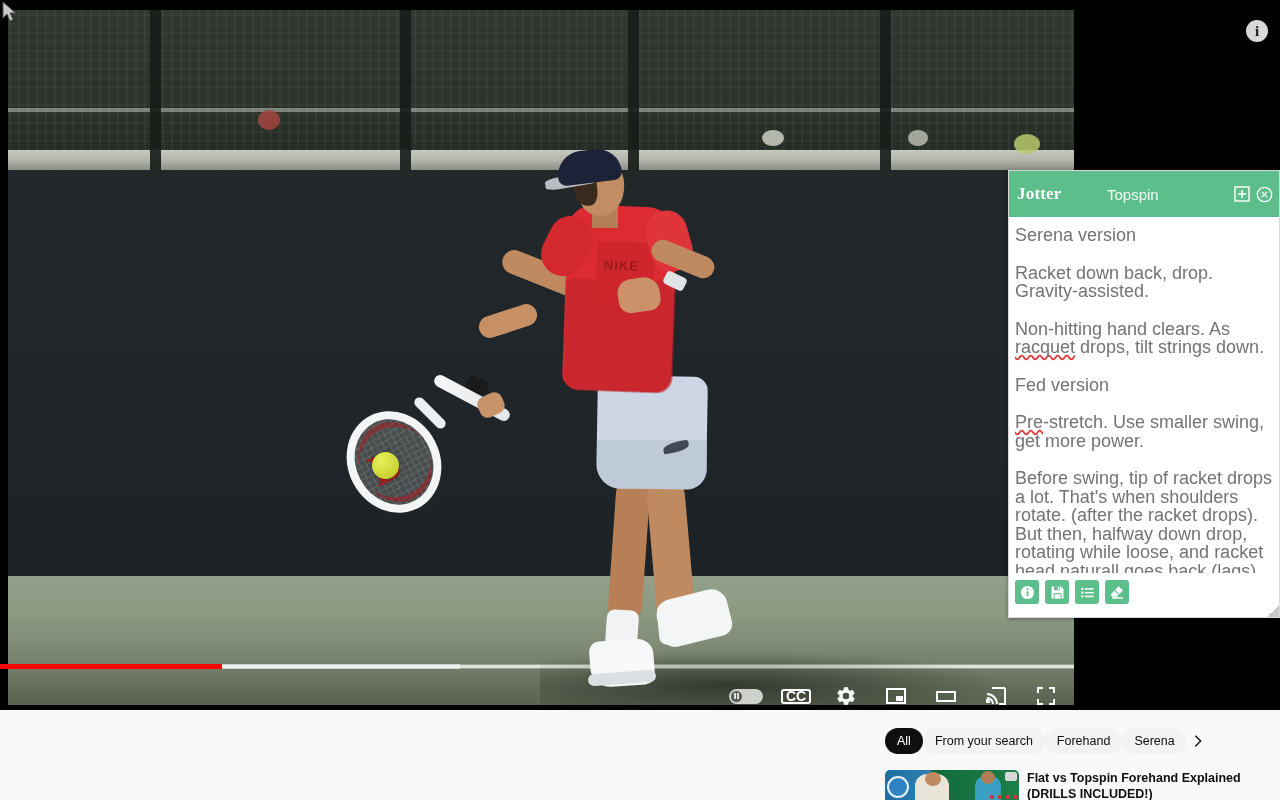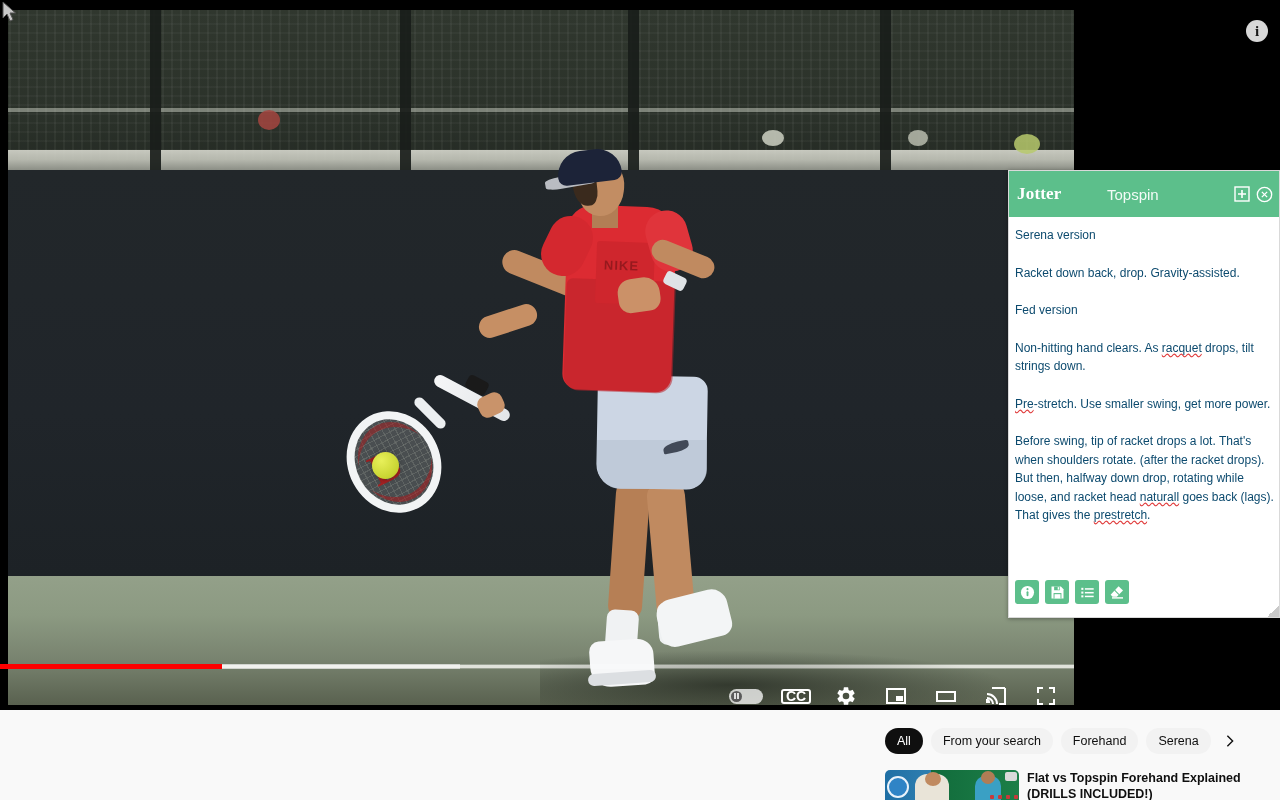--- a/index.html
+++ b/index.html
@@ -234,21 +234,21 @@
     letter-spacing:.2px;
   }
   .jotter-title {
     flex:1; text-align:center; color:#f2fbf6; font-size:15px;
     font-family:"Liberation Sans",sans-serif; padding-right:30px;
   }
   .jotter-hdr-icons { display:flex; align-items:center; gap:6px; }
   .hdr-ico { color:#fff; cursor:pointer; display:flex; align-items:center; }
   .jotter-body {
     flex:1; padding:9px 0 6px 6px; overflow:hidden;
-    font-size:12px; line-height:18.5px; color:#0c4a6e;
+    font-size:18px; line-height:18.5px; color:#737373;
     font-family:"Liberation Sans",sans-serif;
   }
   .jp { margin:0 0 19px 0; }
   .jp:last-child { margin-bottom:0; }
   .misspell {
     text-decoration: underline wavy #e03b3b;
     text-decoration-skip-ink:none;
   }
   .jotter-footer {
     flex:0 0 auto; height:44px; display:flex; align-items:center;
@@ -267,21 +267,21 @@
   }
 
   
   .page-below {
     position:absolute; left:0; top:710px; width:1280px; height:90px;
     background:#f9f9f9;
   }
 
   
   .rail { position:absolute; left:885px; top:710px; width:395px; height:90px; }
-  .chips { position:absolute; left:0; top:18px; display:flex; align-items:center; gap:8px; }
+  .chips { position:absolute; left:0; top:18px; display:flex; align-items:center; }
   .chip {
     padding:6px 12px; border-radius:15px; background:#f2f2f2; color:#0f0f0f;
     font-size:12.5px; white-space:nowrap; cursor:pointer;
     font-family:"Liberation Sans",sans-serif;
   }
   .chip.active { background:#0f0f0f; color:#fff; }
   .chip-next {
     width:22px; height:22px; display:flex; align-items:center; justify-content:center;
     color:#0f0f0f; cursor:pointer; font-size:15px;
   }
@@ -456,22 +456,22 @@
             <circle cx="9" cy="9" r="7.6" fill="none" stroke="#fff" stroke-width="1.4"></circle>
             <path d="M6.2 6.2l5.6 5.6M11.8 6.2l-5.6 5.6" stroke="#fff" stroke-width="1.4"></path>
           </svg>
         </span>
       </span>
     </div>
 
     <div class="jotter-body" id="jotter-body">
         <p class="jp">Serena version</p>
         <p class="jp">Racket down back, drop. Gravity-assisted.</p>
+        <p class="jp">Non-hitting hand clears. As <span class="misspell">racquet</span> drops, tilt strings down.</p>
         <p class="jp">Fed version</p>
-        <p class="jp">Non-hitting hand clears. As <span class="misspell">racquet</span> drops, tilt strings down.</p>
         <p class="jp"><span class="misspell">Pre</span>-stretch. Use smaller swing, get more power.</p>
         <p class="jp">Before swing, tip of racket drops a lot. That's when shoulders rotate. (after the racket drops).  But then, halfway down drop, rotating while loose, and racket head <span class="misspell">naturall</span> goes back (lags). That gives the <span class="misspell">prestretch</span>.</p>
       </div>
 
     <div class="jotter-footer">
       <span class="jbtn">
         <svg width="15" height="15" viewBox="0 0 16 16">
           <circle cx="8" cy="8" r="7" fill="#fff"></circle>
           <circle cx="8" cy="4.4" r="1.1" fill="#5cbf8b"></circle>
           <rect x="7" y="6.6" width="2" height="5.4" rx="1" fill="#5cbf8b"></rect>

